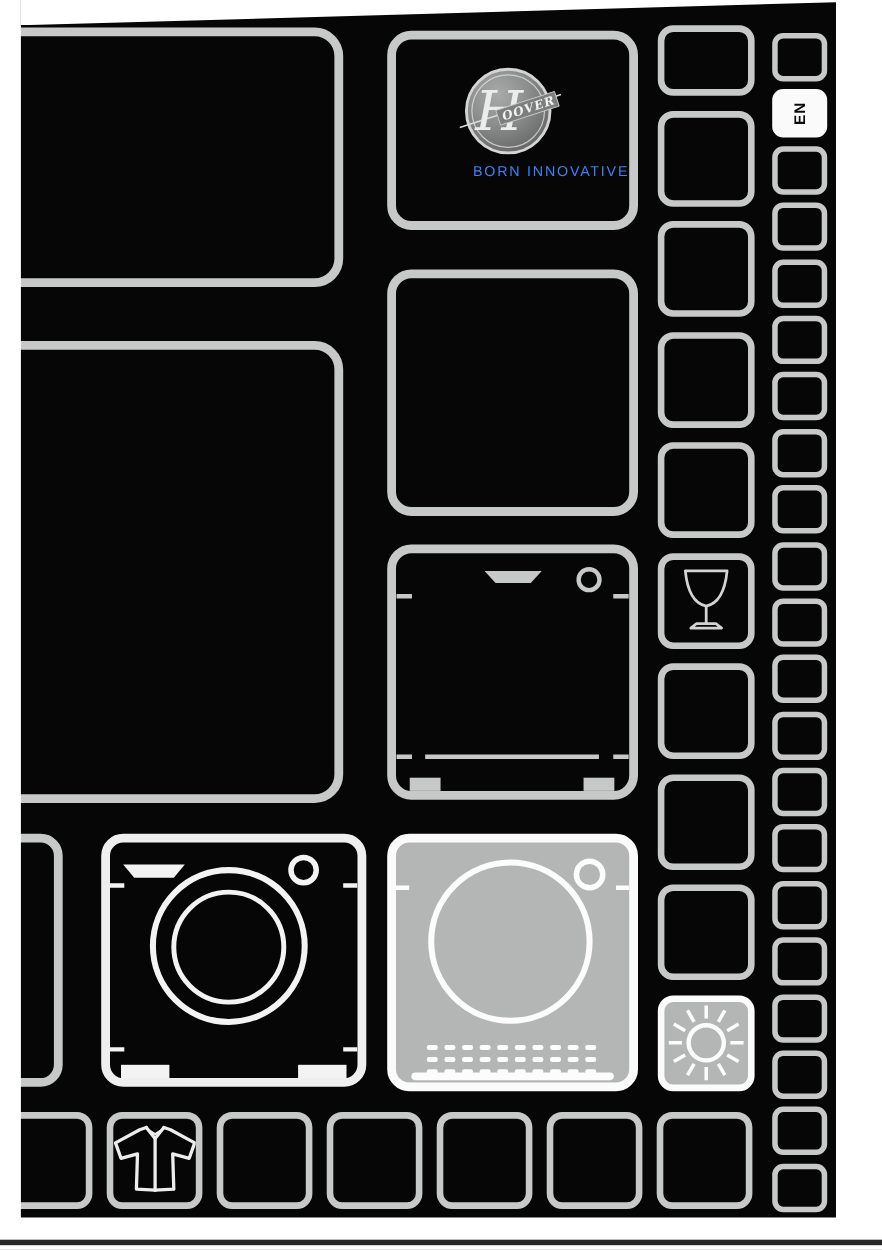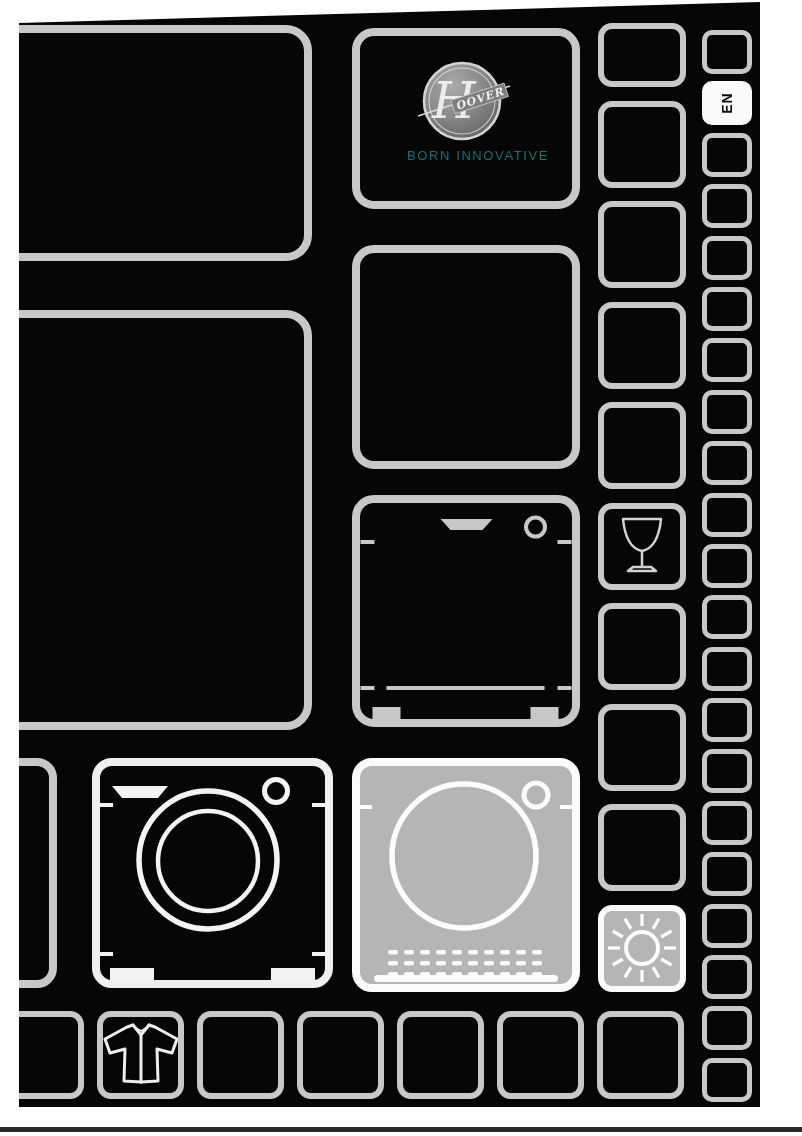--- a/index.html
+++ b/index.html
@@ -18,21 +18,21 @@
   
   #tile-hoover{left:352px;top:28px;width:228px;height:181px;}
   #tile-m2{left:352px;top:245px;width:228px;height:224px;}
   #tile-dishwasher{left:352px;top:495px;width:228px;height:232px;}
   #tile-dryer{left:352px;top:758px;width:228px;height:234px;background:#b4b6b5;border-color:#fbfbfb;border-radius:20px;}
   #tile-washer{left:92px;top:758px;width:241px;height:230px;border-color:#eeefee;border-radius:20px;}
 
   .tile > svg{position:absolute;left:0;top:0;width:100%;height:100%;display:block;}
 
   
-  .tagline{position:absolute;left:0;right:0;top:112px;text-align:left;color:#0f766e;
+  .tagline{position:absolute;left:0;right:0;top:112px;text-align:right;color:#3b82f6;
            font-size:13px;letter-spacing:1.6px;white-space:nowrap;margin-left:47px;}
 
   
   .tile-group{position:absolute;display:flex;}
   #right-outer-column{left:702px;top:30px;width:50px;flex-direction:column;row-gap:7.4px;}
   #right-inner-column{left:598px;top:23px;width:88px;flex-direction:column;row-gap:13.5px;}
   #bottom-row{left:-3px;top:1011px;height:88px;flex-direction:row;column-gap:13px;}
 
   .cell{box-sizing:border-box;border:5px solid #c7c9c8;border-radius:10px;flex:none;position:relative;
         display:flex;align-items:center;justify-content:center;}

